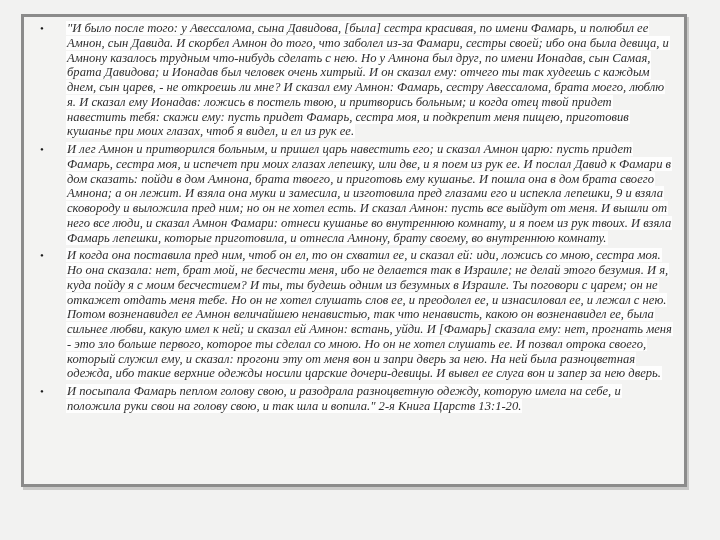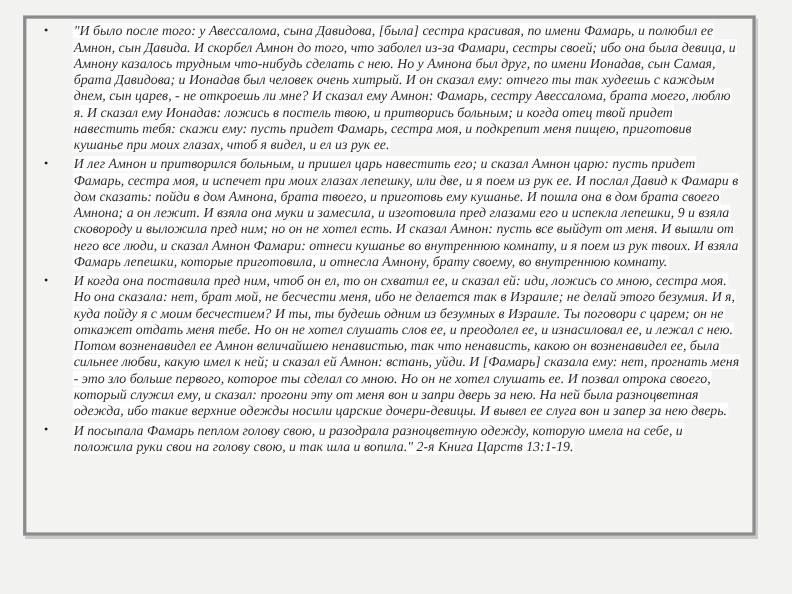--- a/index.html
+++ b/index.html
@@ -80,18 +80,18 @@
         <span class="para"><span class="hl">И лег Амнон и притворился больным, и пришел царь навестить его; и сказал Амнон царю: пусть придет Фамарь, сестра моя, и испечет при моих глазах лепешку, или две, и я поем из рук ее. И послал Давид к Фамари в дом сказать: пойди в дом Амнона, брата твоего, и приготовь ему кушанье. И пошла она в дом брата своего Амнона; а он лежит. И взяла она муки и замесила, и изготовила пред глазами его и испекла лепешки, 9 и взяла сковороду и выложила пред ним; но он не хотел есть. И сказал Амнон: пусть все выйдут от меня. И вышли от него все люди, и сказал Амнон Фамари: отнеси кушанье во внутреннюю комнату, и я поем из рук твоих. И взяла Фамарь лепешки, которые приготовила, и отнесла Амнону, брату своему, во внутреннюю комнату.</span></span>
       </li>
 
       <li>
         <span class="bullet">•</span>
         <span class="para"><span class="hl">И когда она поставила пред ним, чтоб он ел, то он схватил ее, и сказал ей: иди, ложись со мною, сестра моя. Но она сказала: нет, брат мой, не бесчести меня, ибо не делается так в Израиле; не делай этого безумия. И я, куда пойду я с моим бесчестием? И ты, ты будешь одним из безумных в Израиле. Ты поговори с царем; он не откажет отдать меня тебе. Но он не хотел слушать слов ее, и преодолел ее, и изнасиловал ее, и лежал с нею. Потом возненавидел ее Амнон величайшею ненавистью, так что ненависть, какою он возненавидел ее, была сильнее любви, какую имел к ней; и сказал ей Амнон: встань, уйди. И [Фамарь] сказала ему: нет, прогнать меня - это зло больше первого, которое ты сделал со мною. Но он не хотел слушать ее. И позвал отрока своего, который служил ему, и сказал: прогони эту от меня вон и запри дверь за нею. На ней была разноцветная одежда, ибо такие верхние одежды носили царские дочери-девицы. И вывел ее слуга вон и запер за нею дверь.</span></span>
       </li>
 
       <li>
         <span class="bullet">•</span>
-        <span class="para"><span class="hl">И посыпала Фамарь пеплом голову свою, и разодрала разноцветную одежду, которую имела на себе, и положила руки свои на голову свою, и так шла и вопила." 2-я Книга Царств 13:1-19.</span></span>
+        <span class="para"><span class="hl">И посыпала Фамарь пеплом голову свою, и разодрала разноцветную одежду, которую имела на себе, и положила руки свои на голову свою, и так шла и вопила." 2-я Книга Царств 13:1-20.</span></span>
       </li>
 
     </ul>
   </div>
 </div>
 
 </body></html>

